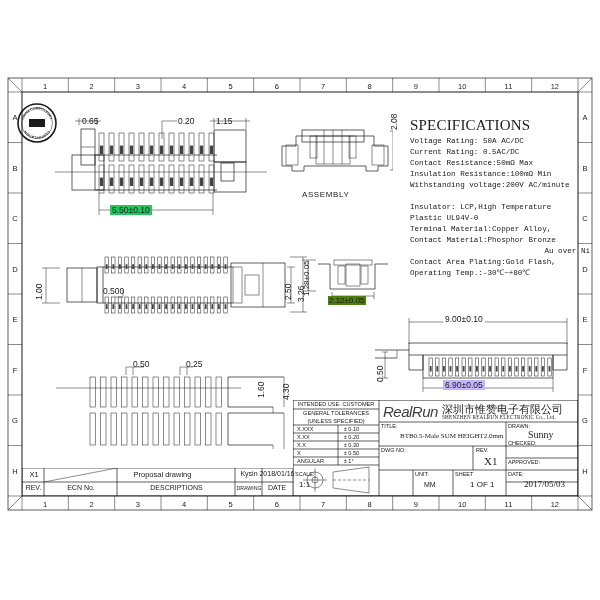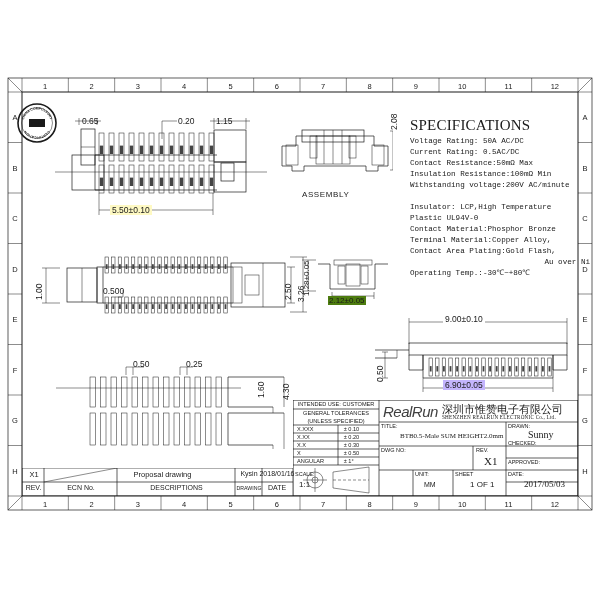--- a/index.html
+++ b/index.html
@@ -214,21 +214,21 @@
   <line x1="191" y1="14" x2="191" y2="3" class="ln vthin"></line>
   <line x1="155" y1="6" x2="195" y2="6" class="ln vthin"></line>
 
   <line x1="44" y1="78" x2="44" y2="100" class="ln vthin"></line>
   <line x1="158" y1="78" x2="158" y2="100" class="ln vthin"></line>
   <line x1="44" y1="95" x2="158" y2="95" class="ln vthin"></line>
 </svg>
 <div class="abs" style="left:63px;top:116px;font-size:8.5px;margin-left:19px;" class2="">0.65</div>
 <div class="abs" style="left:178px;top:116px;font-size:8.5px;">0.20</div>
 <div class="abs" style="left:216px;top:116px;font-size:8.5px;">1.15</div>
-<div class="abs" style="left:110px;top:205px;font-size:8.5px;background:#fef9c3;padding:0 2px;">5.50±0.10</div>
+<div class="abs" style="left:110px;top:205px;font-size:8.5px;background:#22c55e;padding:0 2px;">5.50±0.10</div>
 
 <svg class="abs" style="left:278px;top:118px;" width="115" height="72">
   <defs>
     <pattern id="hatchA" width="3" height="3" patternTransform="rotate(45)" patternUnits="userSpaceOnUse">
       <line x1="0" y1="0" x2="0" y2="3" stroke="#555" stroke-width="0.6"></line>
     </pattern>
     <pattern id="hatchB" width="3" height="3" patternTransform="rotate(-45)" patternUnits="userSpaceOnUse">
       <line x1="0" y1="0" x2="0" y2="3" stroke="#555" stroke-width="0.6"></line>
     </pattern>
   </defs>
@@ -258,24 +258,24 @@
   <div id="spec-block-1" style="font-family:'Liberation Mono',monospace;font-size:7.6px;line-height:11px;margin-top:2px;">
         <div>Voltage Rating: 50A AC/DC</div>
         <div>Current Rating: 0.5AC/DC</div>
         <div>Contact Resistance:50mΩ Max</div>
         <div>Insulation Resistance:100mΩ Min</div>
         <div>Withstanding voltage:200V AC/minute</div>
       </div>
   <div id="spec-block-2" style="font-family:'Liberation Mono',monospace;font-size:7.6px;line-height:11px;margin-top:11px;">
         <div>Insulator: LCP,High Temperature</div>
         <div>Plastic UL94V-0</div>
+        <div>Terminal Material:Copper Alloy,</div>
         <div>Contact Material:Phosphor Bronze</div>
-        <div>Terminal Material:Copper Alloy,</div>
+        <div style="text-align: right;">Au over Ni</div>
         <div>Contact Area Plating:Gold Flash,</div>
-        <div style="text-align: right;">Au over Ni</div>
         <div>Operating Temp.:-30℃~+80℃</div>
       </div>
 </div>
 
 <svg class="abs" style="left:55px;top:255px;" width="240" height="70">
 
   <rect x="12" y="13" width="30" height="34" class="ln thin" fill="#fff"></rect>
   <line x1="27" y1="13" x2="27" y2="47" class="ln vthin"></line>
 
   <rect x="42" y="12" width="6" height="36" class="ln thin" fill="#fff"></rect>

